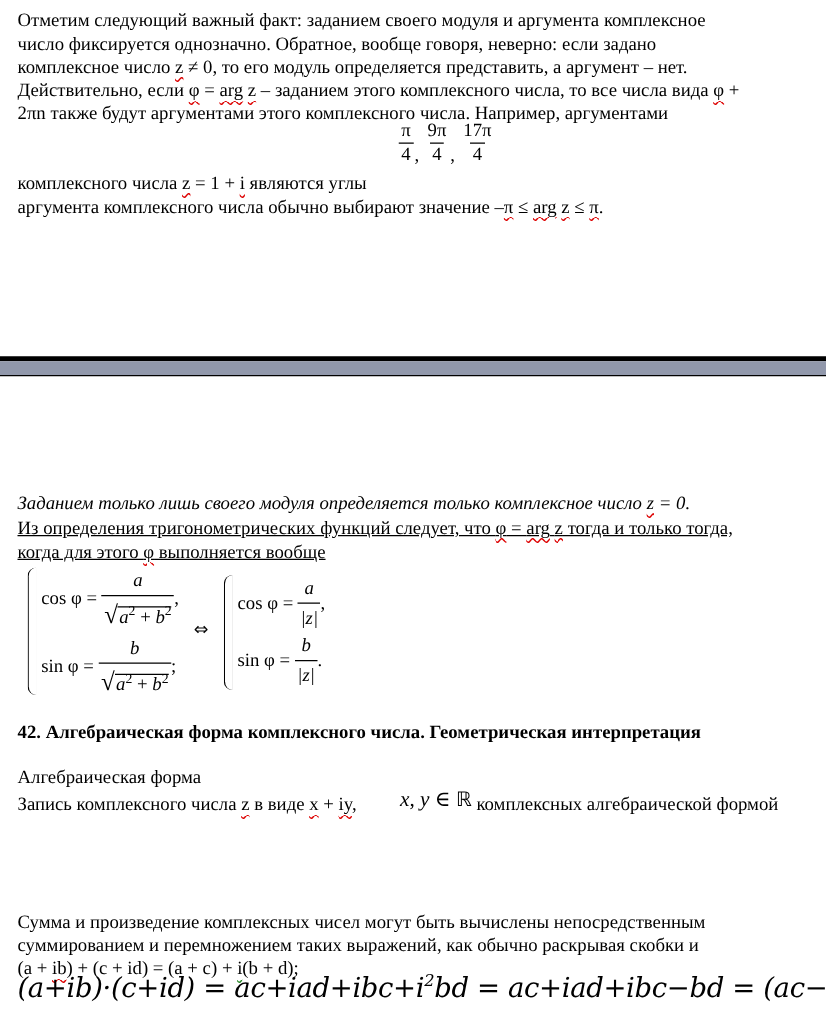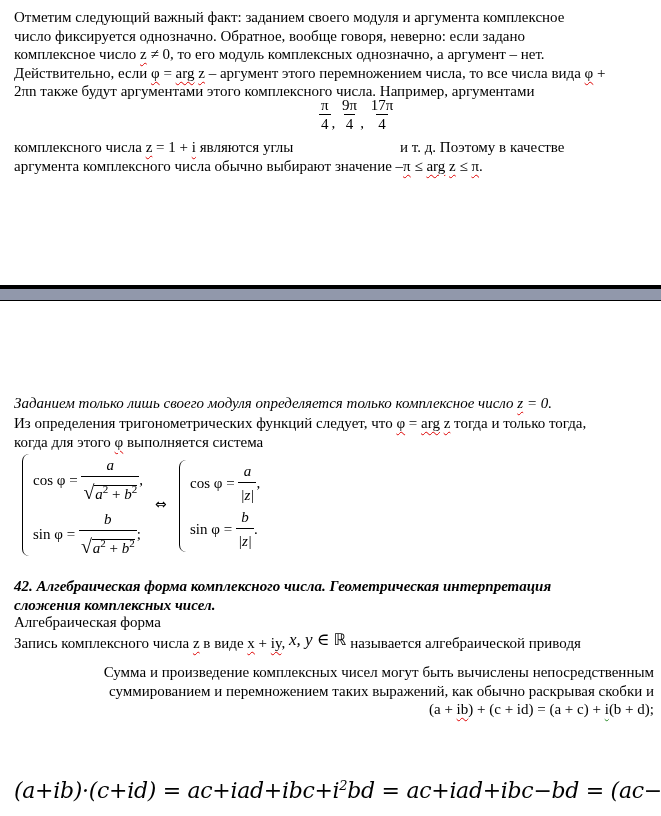--- a/index.html
+++ b/index.html
@@ -8,73 +8,73 @@
   .p { position: absolute; left: 14px; width: 640px; line-height: 18.6px; margin: 0; white-space: normal; }
   .ln { display: block; white-space: nowrap; }
   .sq { text-decoration: underline wavy #d00; text-decoration-thickness: 1px; text-underline-offset: 3px; }
   .sqg { text-decoration: underline wavy #2a8a2a; text-decoration-thickness: 1px; text-underline-offset: 3px; }
   .frac { display: inline-flex; flex-direction: column; align-items: center; vertical-align: middle; margin: 0 1px; }
   .frac .num { padding: 0 2px; line-height: 17px; }
   .frac .den { border-top: 1px solid #000; padding: 0 2px; line-height: 18px; }
   .sep-black { position: absolute; left: 0; top: 285px; width: 661px; height: 4px; background: #000; }
   .sep-gray { position: absolute; left: 0; top: 289px; width: 661px; height: 11px; background: #9198ab; }
   .sep-line { position: absolute; left: 0; top: 300px; width: 661px; height: 1px; background: #000; }
-  .bold { font-weight: bold; font-style: italic; }
+  .bold { font-weight: bold; }
   .sys { position: absolute; font-size: 15px; }
   .brace { position: absolute; border-left: 1px solid #000; border-radius: 10px 0 0 10px; }
   .mathbig { position: absolute; left: 14px; top: 778px; font-size: 22px; font-style: italic; white-space: nowrap; font-family: "DejaVu Serif", serif; letter-spacing: -0.3px; }
   .sqrt { border-top: 1px solid #000; padding-left: 1px; margin-top: 20px; }
   .dfrac { display: inline-flex; flex-direction: column; align-items: center; vertical-align: middle; }
   .dfrac .n { line-height: 22px; font-style: italic; }
   .dfrac .d { border-top: 1px solid #000; line-height: 24px; padding: 0 2px; }
   .it { font-style: italic; }
   .realset { font-family: "DejaVu Sans", sans-serif; font-size: 16px; }
 </style>
 </head>
 <body>
 
 <div class="p" style="top:8px;">
   <span class="ln">Отметим следующий важный факт: заданием своего модуля и аргумента комплексное</span>
   <span class="ln">число фиксируется однозначно. Обратное, вообще говоря, неверно: если задано</span>
-  <span class="ln"><span>комплексное число </span><span class="sq">z</span><span> ≠ 0, то его модуль комплексных однозначно, а аргумент – нет.</span></span>
-  <span class="ln"><span>Действительно, если </span><span class="sq">φ</span><span> = </span><span class="sq">arg</span><span> </span><span class="sq">z</span><span> – аргумент этого перемножением числа, то все числа вида </span><span class="sq">φ</span><span> +</span></span>
+  <span class="ln"><span>комплексное число </span><span class="sq">z</span><span> ≠ 0, то его модуль определяется представить, а аргумент – нет.</span></span>
+  <span class="ln"><span>Действительно, если </span><span class="sq">φ</span><span> = </span><span class="sq">arg</span><span> </span><span class="sq">z</span><span> – заданием этого комплексного числа, то все числа вида </span><span class="sq">φ</span><span> +</span></span>
   <span class="ln">2πn также будут аргументами этого комплексного числа. Например, аргументами</span>
 </div>
 
 <div style="position:absolute; left:318px; top:97px; white-space:nowrap;">
   <span class="frac">
       <span class="num">π</span>
       <span class="den">4</span>
     </span><span style="vertical-align:-10px">,</span>
   <span class="frac">
       <span class="num">9π</span>
       <span class="den">4</span>
     </span><span style="vertical-align:-10px">,</span>
   <span class="frac">
       <span class="num">17π</span>
       <span class="den">4</span>
     </span>
 </div>
 
 <div class="p" style="top:138px;">
-  <span class="ln"><span>комплексного числа </span><span class="sq">z</span><span> = 1 + </span><span class="sq">i</span><span> являются углы</span><span style="position:absolute; left:386px;">и т. д. Поэтому в качестве</span></span>
+  <span class="ln"><span>комплексного числа </span><span class="sq">z</span><span> = 1 + </span><span class="sq">i</span><span> являются углы</span></span>
   <span class="ln"><span>аргумента комплексного числа обычно выбирают значение –</span><span class="sq">π</span><span> ≤ </span><span class="sq">arg</span><span> </span><span class="sq">z</span><span> ≤ </span><span class="sq">π</span><span>.</span></span>
 </div>
 
 <div class="sep-black"></div>
 <div class="sep-gray"></div>
 <div class="sep-line"></div>
 
 <div class="p" style="top:394px;font-style:italic;">
   <span class="ln"><span>Заданием только лишь своего модуля определяется только комплексное число </span><span class="sq">z</span><span> = 0.</span></span>
 </div>
 
-<div class="p" style="top:414px;">
+<div class="p" style="top:414px;text-decoration:underline;">
   <span class="ln"><span>Из определения тригонометрических функций следует, что </span><span class="sq">φ</span><span> = </span><span class="sq">arg</span><span> </span><span class="sq">z</span><span> тогда и только тогда,</span></span>
-  <span class="ln"><span>когда для этого </span><span class="sq">φ</span><span> выполняется система</span></span>
+  <span class="ln"><span>когда для этого </span><span class="sq">φ</span><span> выполняется вообще</span></span>
 </div>
 
 <div style="position:absolute; left:0; top:450px; width:300px; height:112px;">
   <div class="brace" style="left:22px; top:4px; width:6px; height:102px;"></div>
   <div class="sys" style="left:33px; top:4px; white-space:nowrap;">
     <span style="vertical-align:middle">cos φ =</span>
     <span class="dfrac">
         <span class="n">a</span>
         <span class="d"><span style="font-size:20px">√</span><span class="sqrt"><span class="it">a</span><sup style="font-size:11px">2</sup><span> + </span><span class="it">b</span><sup style="font-size:11px">2</sup></span></span>
       </span><span style="vertical-align:middle">,</span>
@@ -99,32 +99,31 @@
     <span style="vertical-align:middle">sin φ =</span>
     <span class="dfrac">
         <span class="n">b</span>
         <span class="d it">|z|</span>
       </span><span style="vertical-align:middle">.</span>
   </div>
 </div>
 
 <div class="p bold" style="top:577px;">
   <span class="ln">42. Алгебраическая форма комплексного числа. Геометрическая интерпретация</span>
-  <span class="ln">сложения комплексных чисел.</span>
 </div>
 
 <div class="p" style="top:613px;">
   <span class="ln">Алгебраическая форма</span>
 </div>
 
 <div class="p" style="top:634px;">
-  <span class="ln"><span>Запись комплексного числа </span><span class="sq">z</span><span> в виде </span><span class="sq">x</span><span> + </span><span class="sq">iy</span><span>,</span> <span class="it" style="font-size:17px; position:relative; top:-3px;"><span>x,  y ∈ </span><span class="realset" style="font-style:normal">ℝ</span></span><span> называется алгебраической приводя</span></span>
+  <span class="ln"><span>Запись комплексного числа </span><span class="sq">z</span><span> в виде </span><span class="sq">x</span><span> + </span><span class="sq">iy</span><span>,</span> <span class="it" style="font-size:17px; position:relative; top:-3px;margin-left:31px;"><span>x,  y ∈ </span><span class="realset" style="font-style:normal">ℝ</span></span><span> комплексных алгебраической формой</span></span>
 </div>
 
-<div class="p" style="top:663px;text-align:right;">
+<div class="p" style="top:729px;">
   <span class="ln">Сумма и произведение комплексных чисел могут быть вычислены непосредственным</span>
   <span class="ln">суммированием и перемножением таких выражений, как обычно раскрывая скобки и</span>
   <span class="ln"><span>(a + </span><span class="sq">ib</span><span>) + (c + id) = (a + c) + </span><span class="sqg">i</span><span>(b + d);</span></span>
 </div>
 
 <div class="mathbig">
   <span>(a+ib)·(c+id) = ac+iad+ibc+i</span><sup style="font-size:13px">2</sup><span>bd = ac+iad+ibc−bd = (ac−bd)+i(ad+bc).</span>
 </div>
 
 </body></html>

